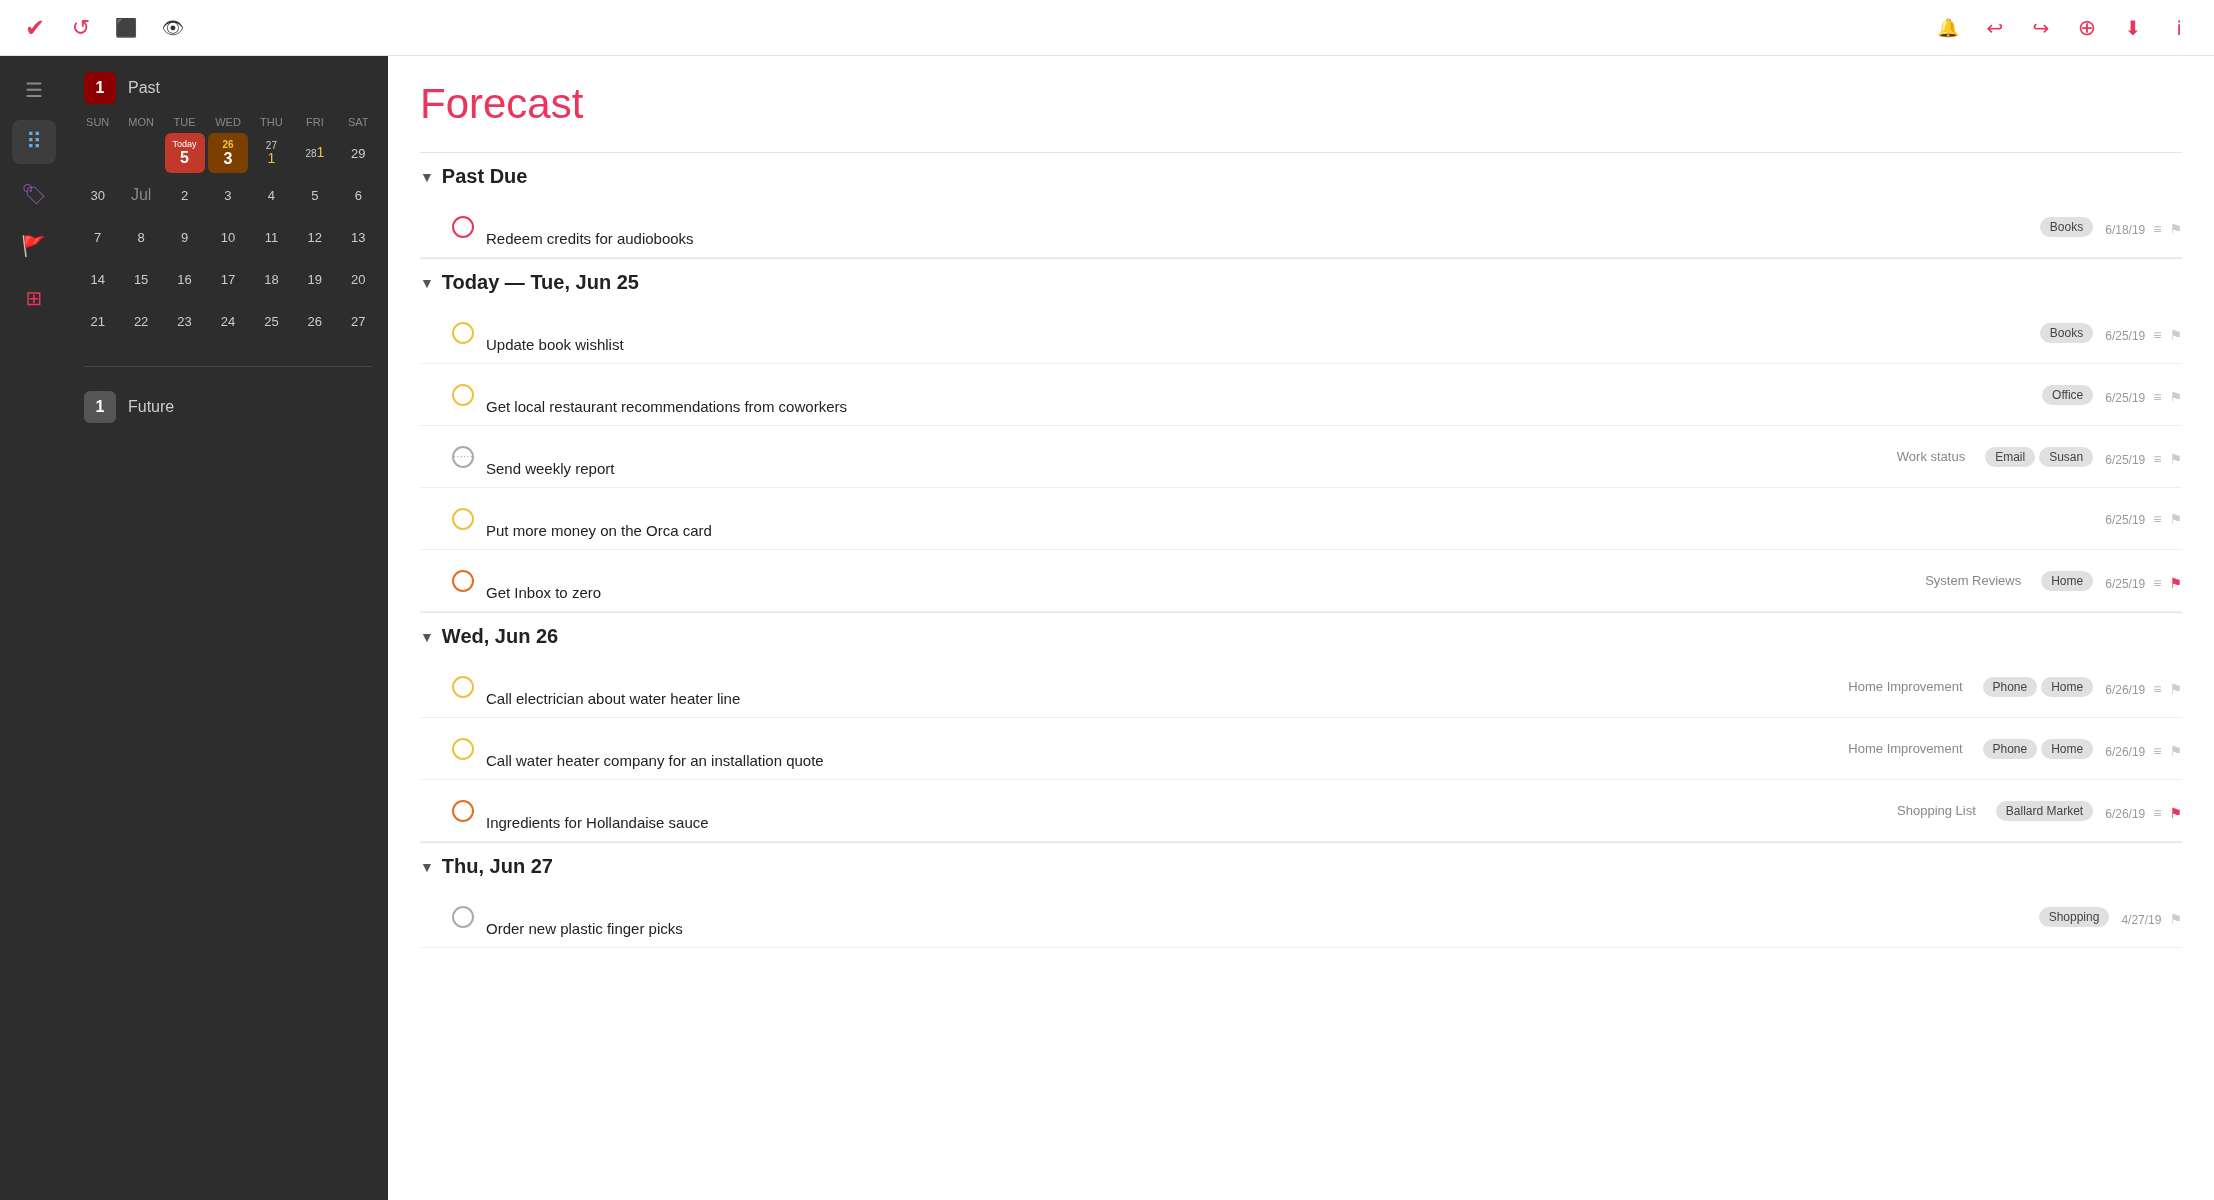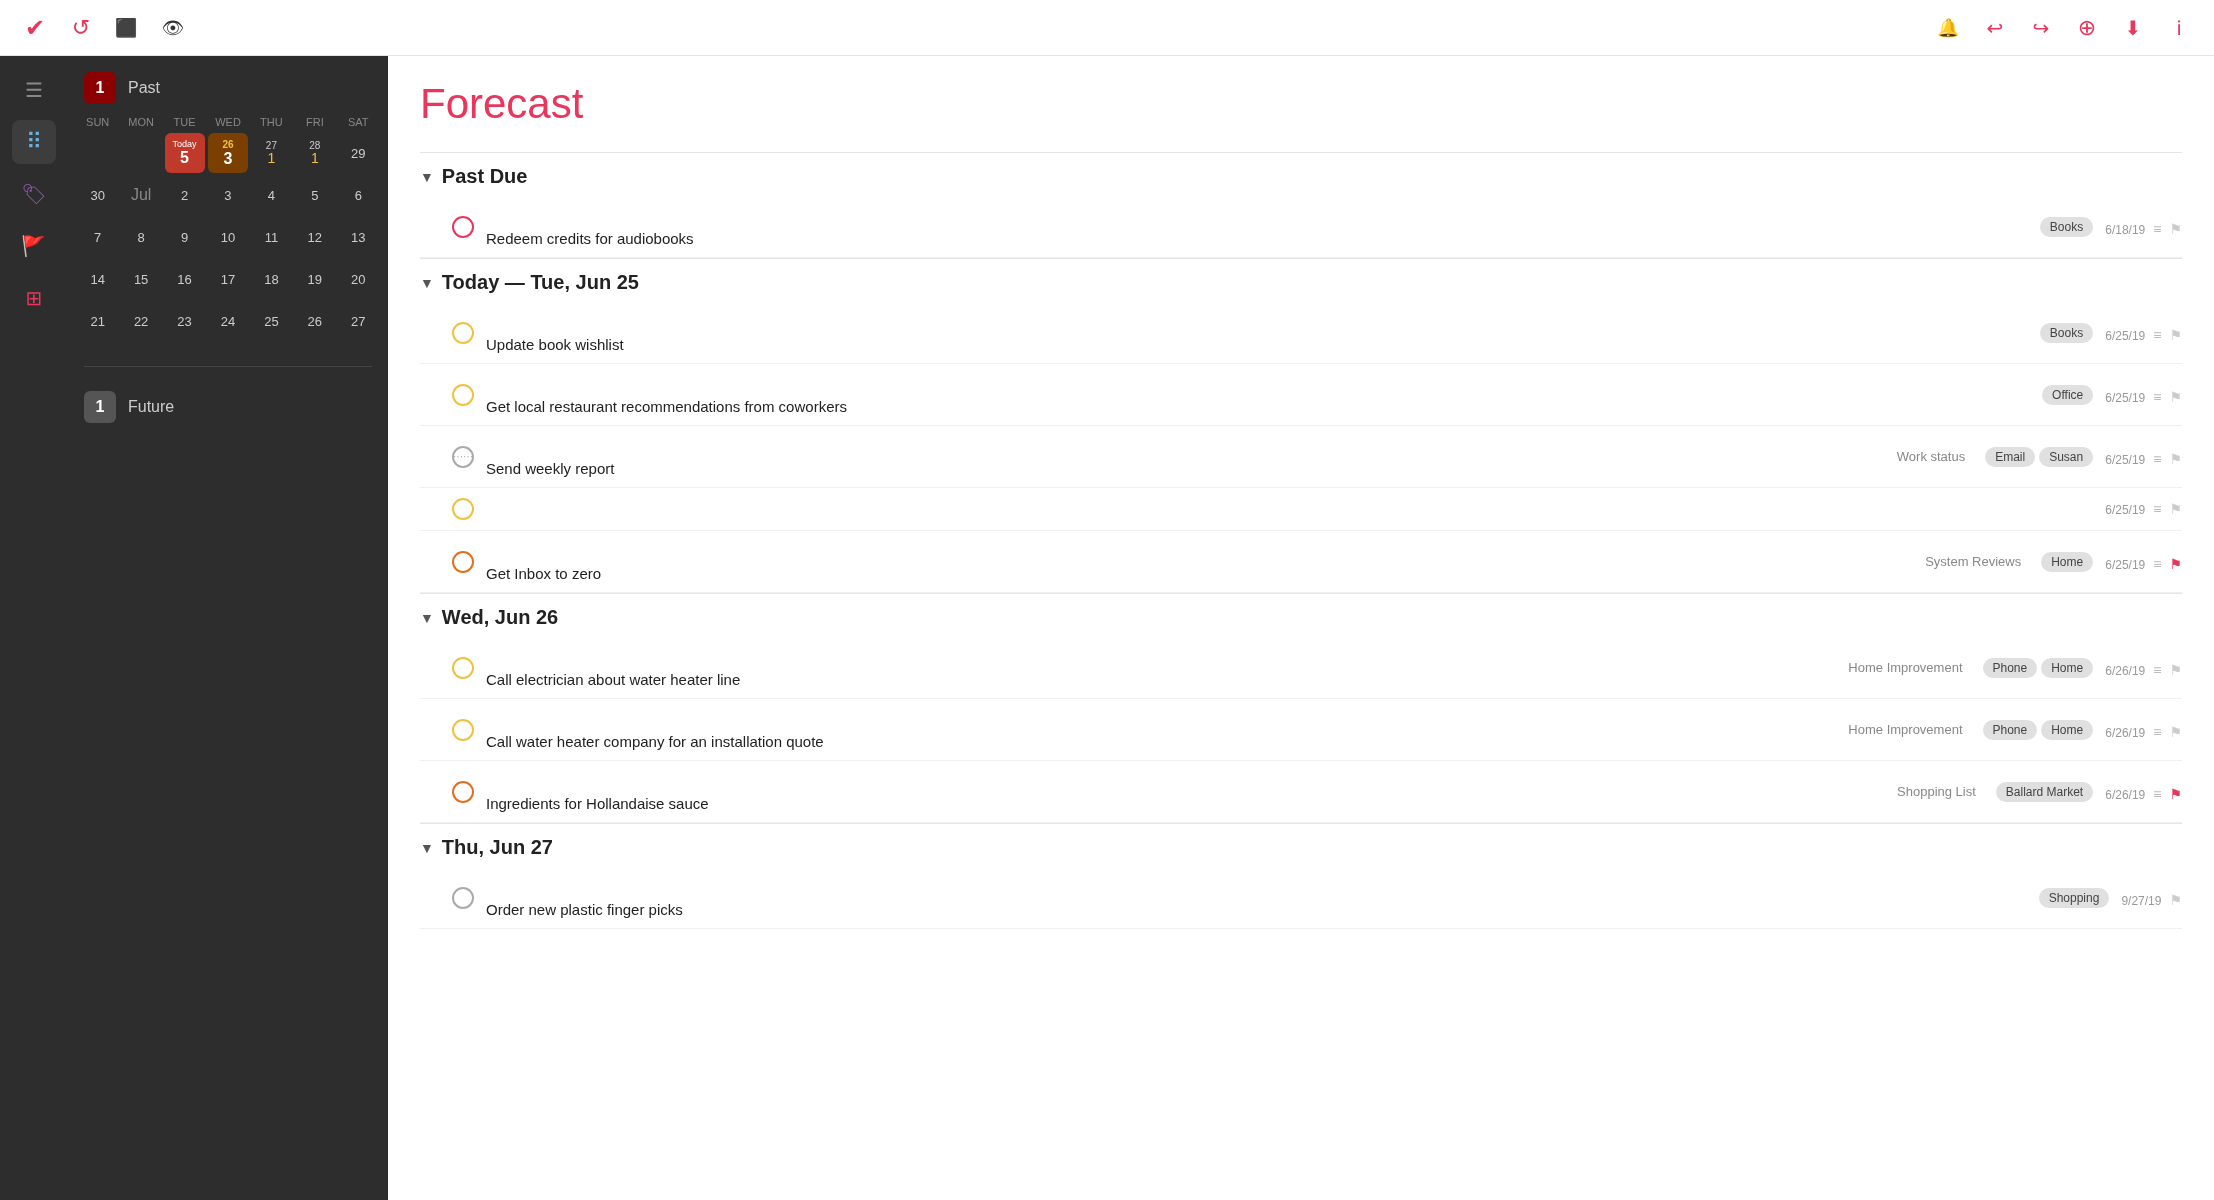--- a/index.html
+++ b/index.html
@@ -192,21 +192,21 @@
           <span style="font-size:16px; font-weight:bold; line-height:1.1;">5</span>
         </div>
         <div class="cal-day selected" style="flex-direction:column; font-size:10px;">
           <span style="font-size:10px; color:#f0c040;">26</span>
           <span style="font-size:16px; font-weight:bold; line-height:1.1;">3</span>
         </div>
         <div class="cal-day" style="flex-direction:column; font-size:10px;">
           <span style="font-size:10px;">27</span>
           <span style="font-size:14px; line-height:1.1; color:#f0c040;">1</span>
         </div>
-        <div class="cal-day" style="flex-direction:column; font-size:10px;">
+        <div class="cal-day" style="flex-direction:row; font-size:10px;">
           <span style="font-size:10px;">28</span>
           <span style="font-size:14px; line-height:1.1; color:#f0c040;">1</span>
         </div>
         <div class="cal-day">29</div>
       </div>
 
       <div class="cal-week">
         <div class="cal-day">30</div>
         <div class="cal-day month-label" style="font-size:16px; color:#888;">Jul</div>
         <div class="cal-day">2</div>
@@ -309,20 +309,21 @@
         <span class="tag">Email</span>
         <span class="tag">Susan</span>
         <span class="task-date">6/25/19</span>
         <span class="task-note-icon">≡</span>
         <span class="task-flag unflagged">⚑</span>
       </div>
     </div>
 
     <div class="task-row">
       <div class="task-circle yellow"></div>
+      <span class="task-name">Put more money on the Orca card</span>
       <div class="task-meta">
         <span class="task-date">6/25/19</span>
         <span class="task-note-icon">≡</span>
         <span class="task-flag unflagged">⚑</span>
       </div>
     </div>
 
     <div class="task-row">
       <div class="task-circle orange"></div>
       <span class="task-name">Get Inbox to zero</span>
@@ -381,19 +382,19 @@
     <div class="section-header">
       <span class="chevron">▼</span>
       <span>Thu, Jun 27</span>
     </div>
 
     <div class="task-row">
       <div class="task-circle gray"></div>
       <span class="task-name">Order new plastic finger picks</span>
       <div class="task-meta">
         <span class="tag">Shopping</span>
-        <span class="task-date">9/27/19</span>
+        <span class="task-date">4/27/19</span>
         <span class="task-flag unflagged">⚑</span>
       </div>
     </div>
 
   </div>
 </div>
 
 </body></html>

